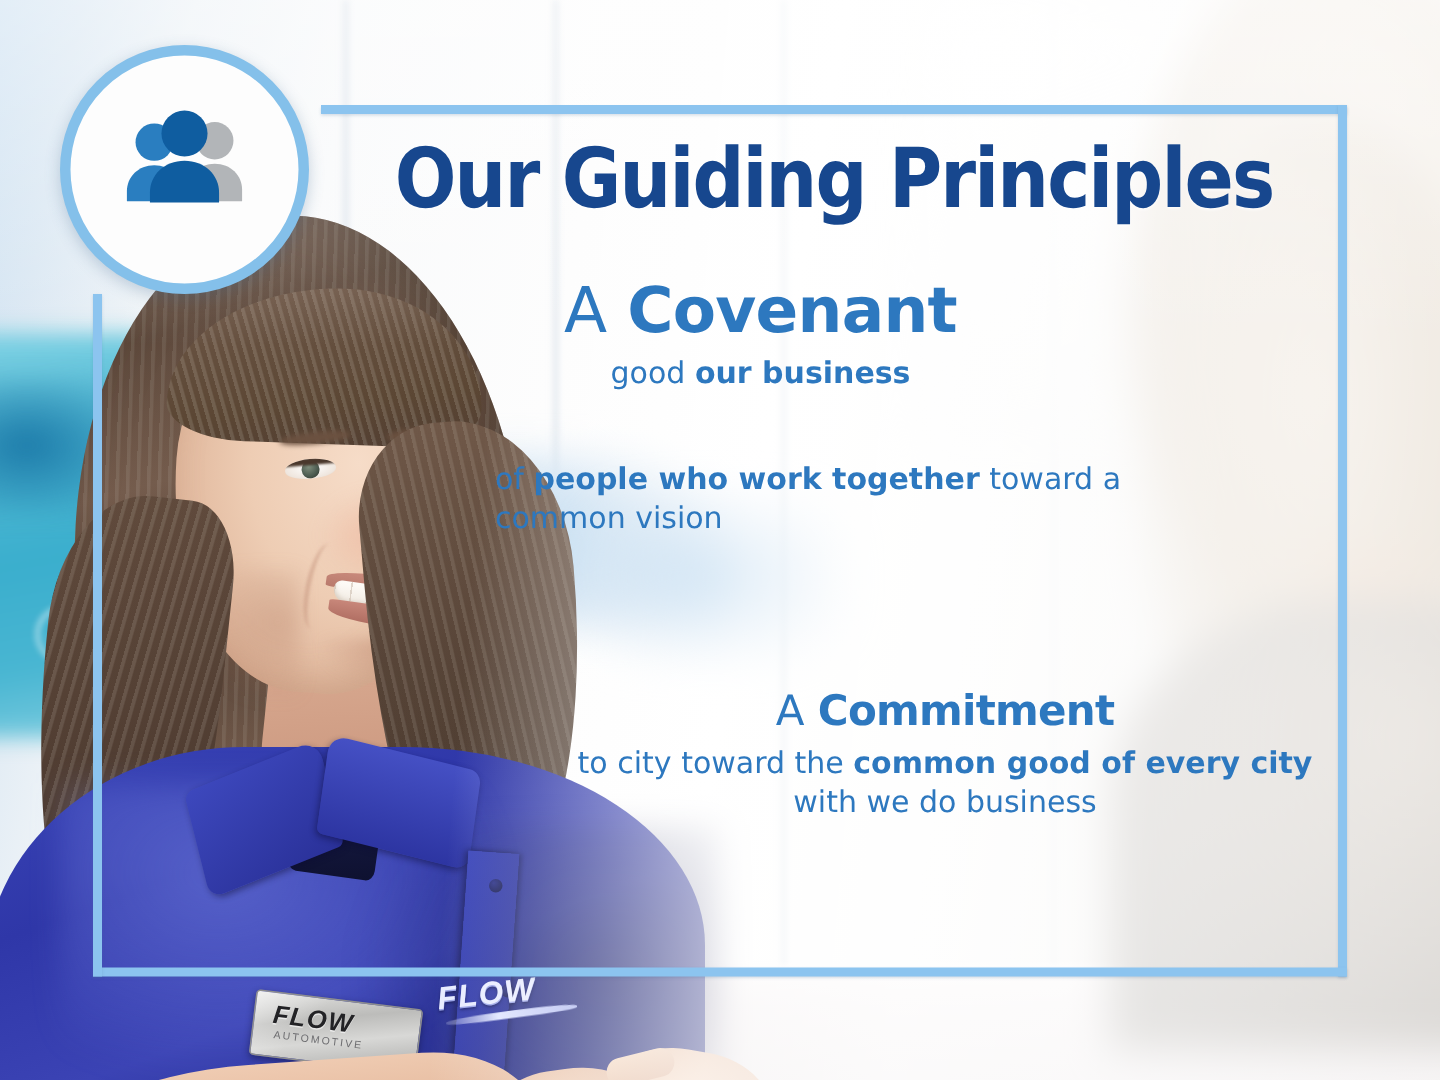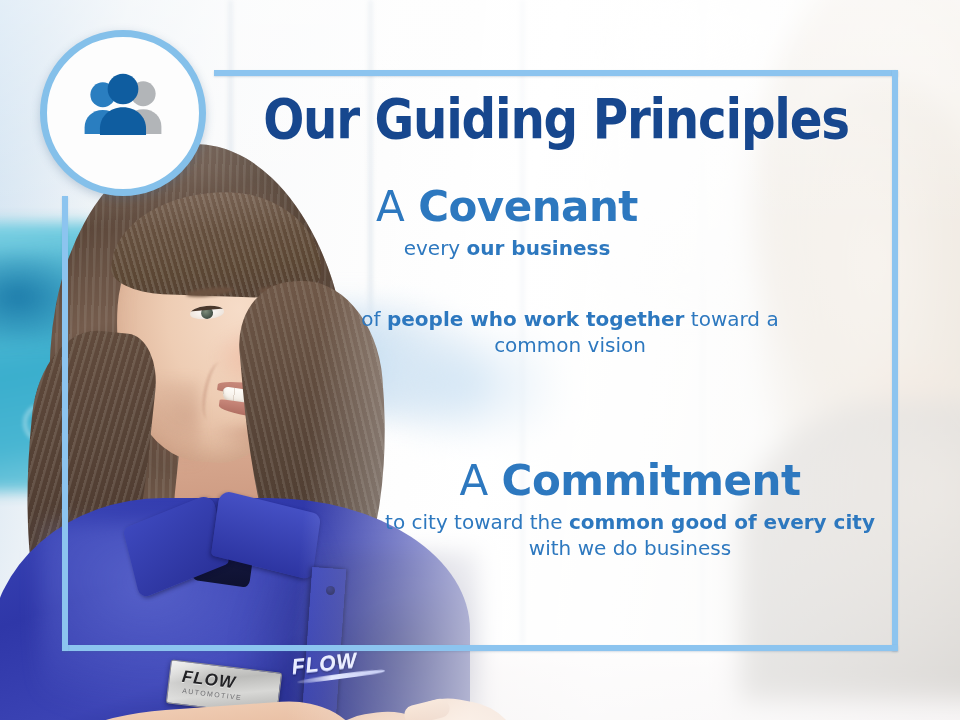--- a/index.html
+++ b/index.html
@@ -474,24 +474,24 @@
     line-height:1.32;
     margin-top:6px;
   }
   .p-sub b { font-weight:bold; }
 
   .principle-1 { left:267px; top:186px; width:480px; }
   .principle-1 .p-head { font-size:42px; }
 
   .principle-2 { left:330px; top:300px; width:480px; }
   .principle-2 .p-head { font-size:42px; }
-  .principle-2 .p-sub { text-align:center; }
+  .principle-2 .p-sub { text-align:left; }
 
   .principle-3 { left:380px; top:460px; width:500px; }
-  .principle-3 .p-head { font-size:42px; }
+  .principle-3 .p-head { font-size:28px; }
   .principle-3 .p-sub { text-align:center; }
 </style>
 </head>
 <body>
 
 <div id="stage">
 
   <div class="photo">
     <div class="bg-wall"></div>
     <div class="mullion m1"></div>
@@ -605,21 +605,21 @@
     </svg>
   </div>
 
   <div class="title">Our Guiding Principles</div>
 
   <div class="principle principle-1">
     <div class="p-head">
       <span class="art">A </span><span class="word">Covenant</span>
     </div>
     <div class="p-sub">
-      <span>every </span><b>our business</b>
+      <span>good </span><b>our business</b>
     </div>
   </div>
 
   <div class="principle principle-2">
     <div class="p-sub">
       <span>of </span><b>people who work together</b><span> toward a common vision</span>
     </div>
   </div>
 
   <div class="principle principle-3">

